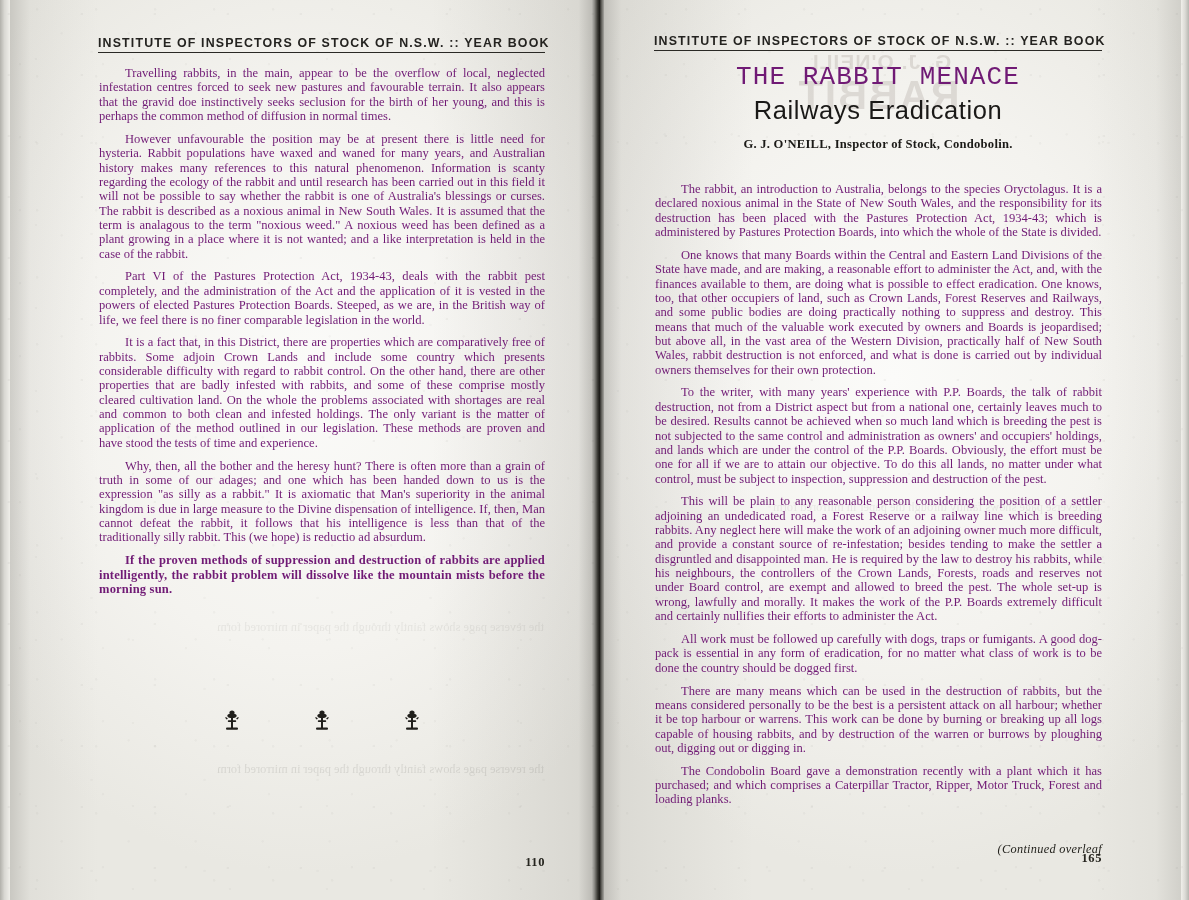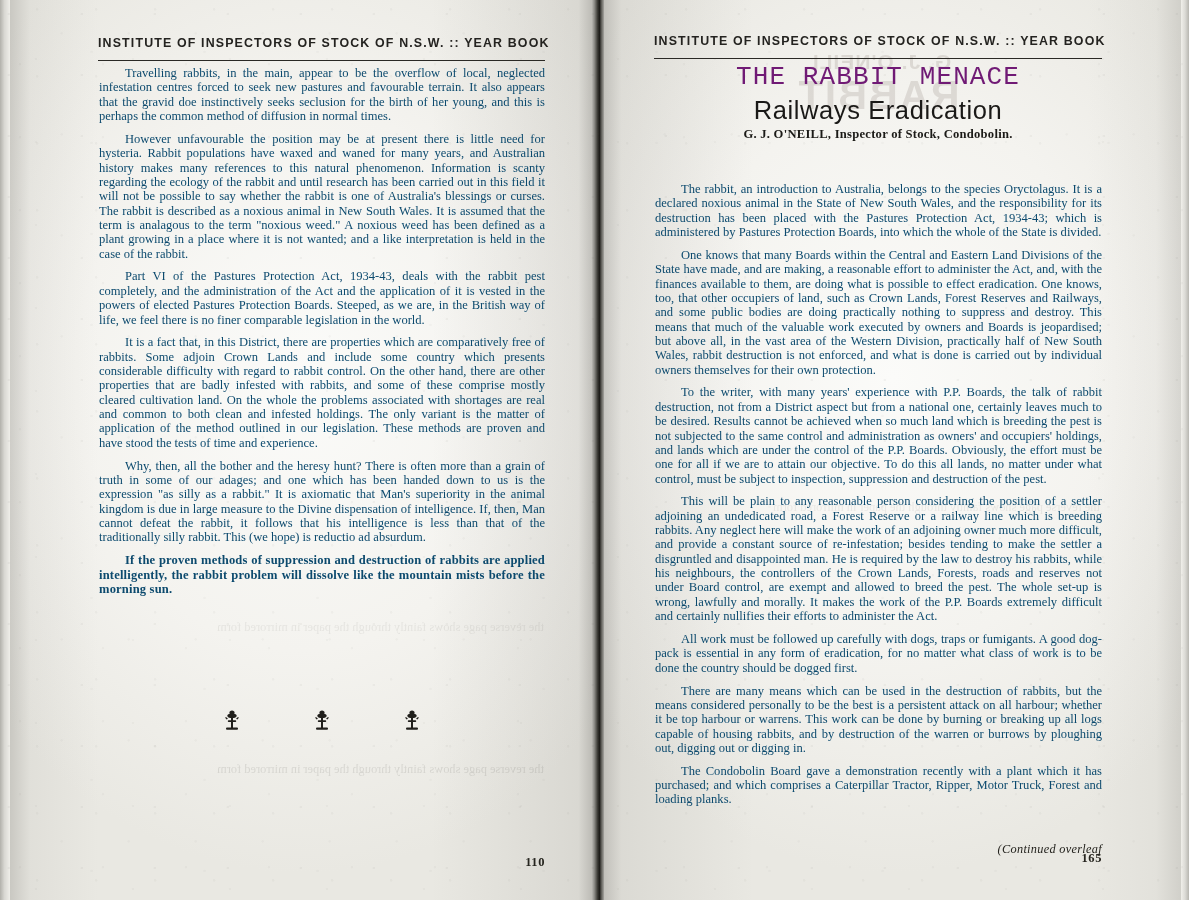--- a/index.html
+++ b/index.html
@@ -74,29 +74,29 @@
   
   .runhead {
     position: absolute;
     font-family: "Liberation Sans", "DejaVu Sans", sans-serif;
     font-size: 12.4px;
     font-weight: 700;
     letter-spacing: 1.15px;
     color: #242320;
     white-space: nowrap;
     border-bottom: 1.6px solid #2a2925;
-    padding-bottom: 10px;
+    padding-bottom: 2px;
   }
   .runhead-left  { left: 98px;  top: 36px; width: 447px; }
   .runhead-right { left: 654px; top: 34px; width: 448px; }
 
   
   .col {
     position: absolute;
-    color: #0c4a6e;
+    color: #701a75;
     font-size: 12.55px;
     line-height: 14.35px;
     text-align: justify;
     text-justify: inter-word;
     -webkit-hyphens: none;
     hyphens: none;
   }
   .col.left  { left: 99px;  top: 66px;  width: 446px; }
   .col.right { left: 655px; top: 182px; width: 447px; }
 
@@ -134,21 +134,21 @@
     color: #1a1917;
     margin-top: 4px;
     line-height: 1.1;
   }
   .byline {
     font-family: "Liberation Serif", "DejaVu Serif", serif;
     font-size: 12.6px;
     font-weight: 700;
     letter-spacing: .25px;
     color: #1b1a17;
-    margin-top: 3px;
+    margin-top: 13px;
   }
 
   
   .ornaments {
     position: absolute;
     left: 99px;
     top: 700px;
     width: 446px;
     height: 40px;
     display: flex;

